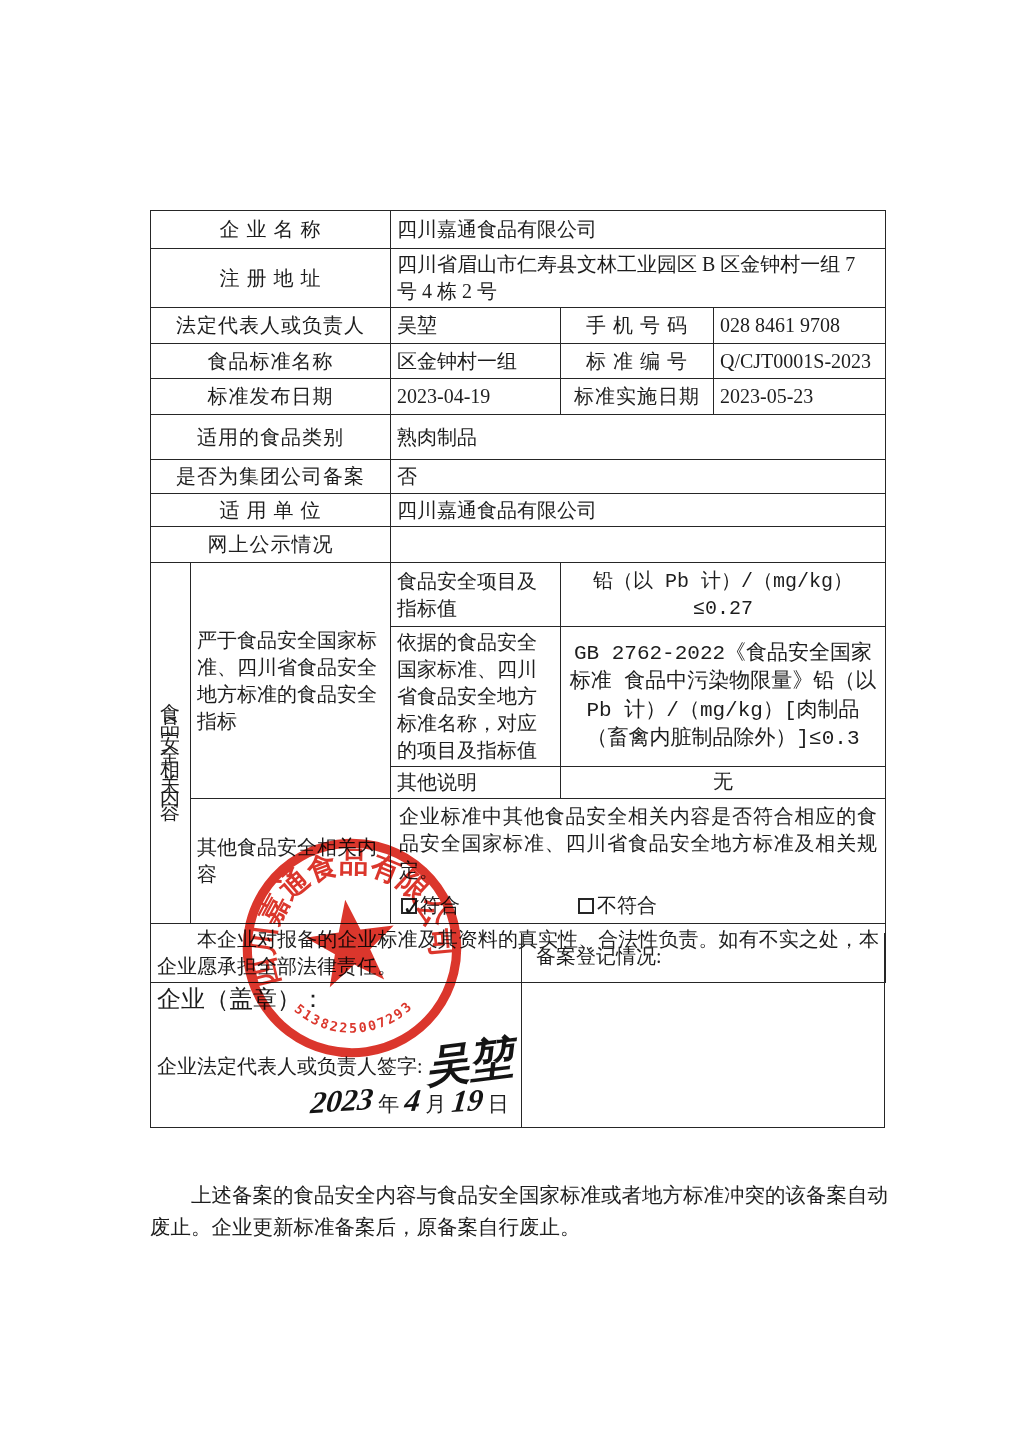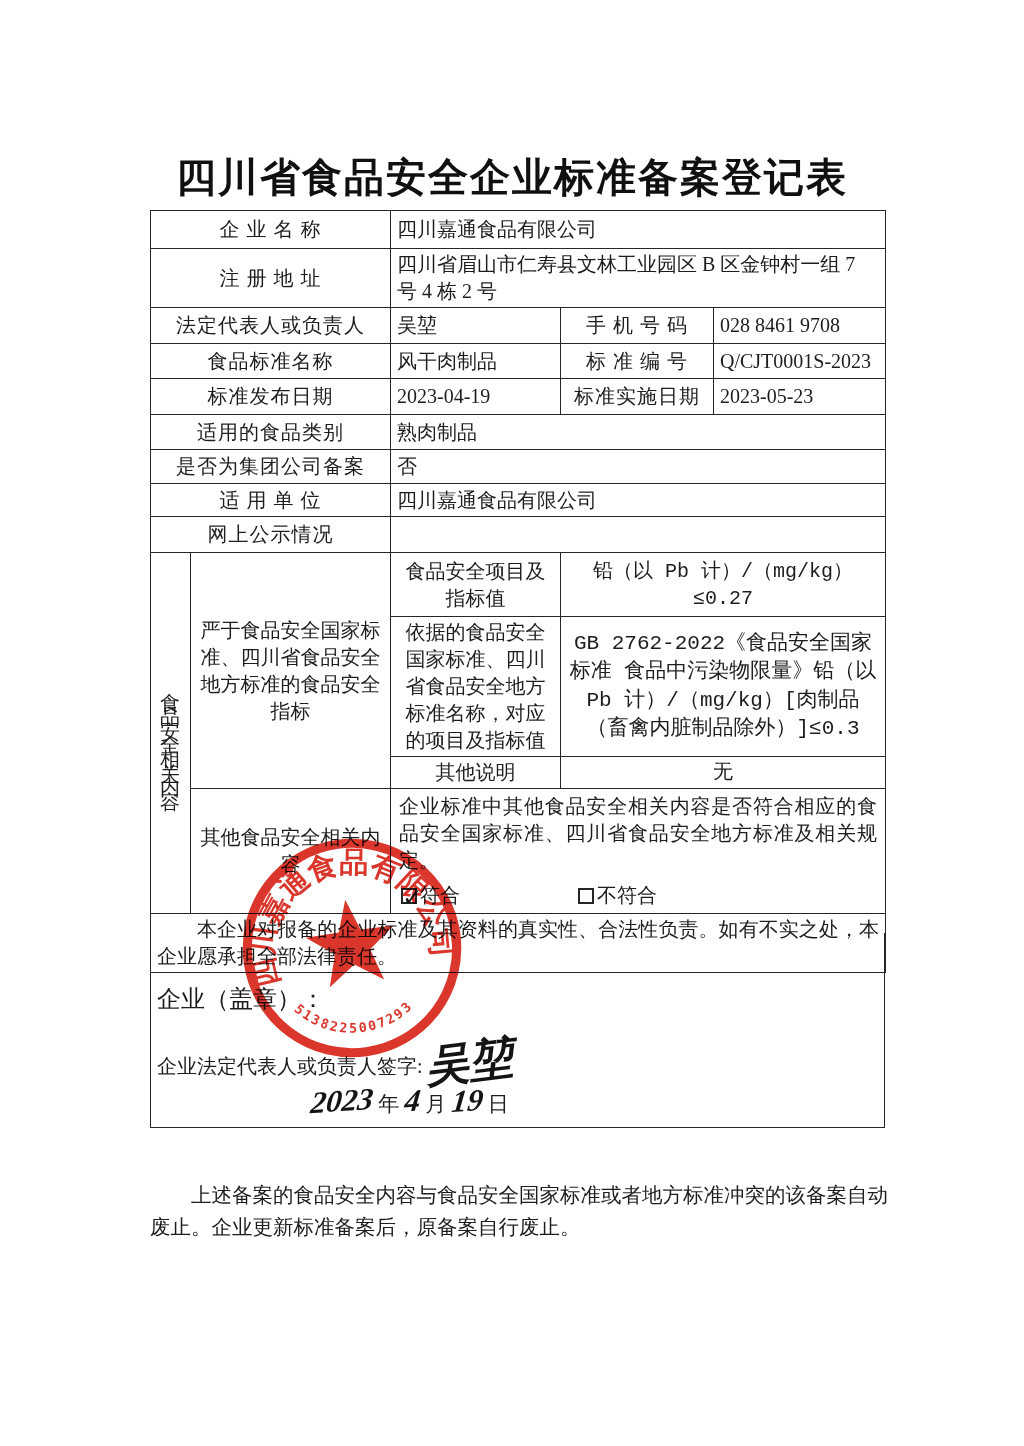--- a/index.html
+++ b/index.html
@@ -25,21 +25,21 @@
   }
   td.lbl { text-align:center; letter-spacing:1px; }
   td.val { text-align:left; padding-left:12px; }
   td.val2 { text-align:left; padding-left:6px; font-size:19px; }
   td.center { text-align:center;font-family:Liberation Mono, monospace; }
   .vert-wrap { display:flex; justify-content:center; }
   .vert {
     writing-mode:vertical-rl; text-orientation:upright;
     letter-spacing:14px; font-size:20px; line-height:1;
   }
-  td.small-lbl { font-size:19px; padding:4px 4px 4px 8px; vertical-align:middle;text-align:center; }
+  td.small-lbl { font-size:19px; padding:4px 4px 4px 8px; vertical-align:middle; }
   .options-row { display:flex; gap:118px; margin-top:8px; padding-left:2px; }
   .opt { display:inline-flex; align-items:center; gap:3px; font-size:20px; }
   .cb {
     width:16px; height:16px; border:2px solid #262626;
     display:inline-block; position:relative; flex:0 0 auto;
   }
   .cb.checked::after {
     content:"\2713"; position:absolute; top:-9px; left:-1px;
     font-size:25px; font-weight:bold; color:#161616;
     font-family:"DejaVu Sans",sans-serif;
@@ -77,21 +77,20 @@
     position:absolute; left:230px; top:826px; width:244px; height:244px;
     mix-blend-mode:multiply; opacity:.92; transform:rotate(-8deg);
     pointer-events:none;
   }
 </style>
 </head>
 <body>
 
 <div class="page">
 
-  <div class="doc-title">四川省食品安全企业标准备案登记表</div>
 
   <table class="main">
     <colgroup>
       <col style="width:40px">
         <col style="width:200px">
         <col style="width:170px">
       <col style="width:153px">
         <col style="width:172px">
     </colgroup>
     <tbody>
@@ -104,31 +103,31 @@
       <td colspan="3" class="val">四川省眉山市仁寿县文林工业园区 B 区金钟村一组 7 号 4 栋 2 号</td>
     </tr>
     <tr style="height:36px">
       <td colspan="2" class="lbl">法定代表人或负责人</td>
       <td class="val">吴堃</td>
       <td class="lbl">手 机 号 码</td>
       <td class="val2">028 8461 9708</td>
     </tr>
     <tr style="height:35px">
       <td colspan="2" class="lbl">食品标准名称</td>
-      <td class="val">风干肉制品</td>
+      <td class="val">区金钟村一组</td>
       <td class="lbl">标 准 编 号</td>
       <td class="val2">Q/CJT0001S-2023</td>
     </tr>
     <tr style="height:36px">
       <td colspan="2" class="lbl">标准发布日期</td>
       <td class="val">2023-04-19</td>
       <td class="lbl">标准实施日期</td>
       <td class="val2">2023-05-23</td>
     </tr>
-    <tr style="height:35px">
+    <tr style="height:45px">
       <td colspan="2" class="lbl">适用的食品类别</td>
       <td colspan="3" class="val">熟肉制品</td>
     </tr>
     <tr style="height:34px">
       <td colspan="2" class="lbl">是否为集团公司备案</td>
       <td colspan="3" class="val">否</td>
     </tr>
     <tr style="height:33px">
       <td colspan="2" class="lbl">适 用 单 位</td>
       <td colspan="3" class="val">四川嘉通食品有限公司</td>
@@ -185,20 +184,23 @@
       </div>
       <div class="date-line">
         <span class="hw">2023</span>
         <span>年</span>
         <span class="hw">4</span>
         <span>月</span>
         <span class="hw">19</span>
         <span>日</span>
       </div>
     </div>
+    <div class="signoff-right">
+      <span>备案登记情况:</span>
+    </div>
   </div>
 
   <div class="footer-note">上述备案的食品安全内容与食品安全国家标准或者地方标准冲突的该备案自动废止。企业更新标准备案后，原备案自行废止。</div>
 
   <div class="stamp">
     <svg viewBox="0 0 240 240" width="244" height="244">
       <circle cx="120" cy="120" r="103" fill="none" stroke="#d8251a" stroke-width="9"></circle>
       <path id="arcTop" d="M 46 148 A 78 78 0 1 1 194 148" fill="none"></path>
       <path id="arcBot" d="M 51 168 A 85 85 0 0 0 189 168" fill="none"></path>
       <text font-size="28.5" font-weight="bold" fill="#d8251a" font-family="Liberation Serif, DejaVu Serif, serif">

